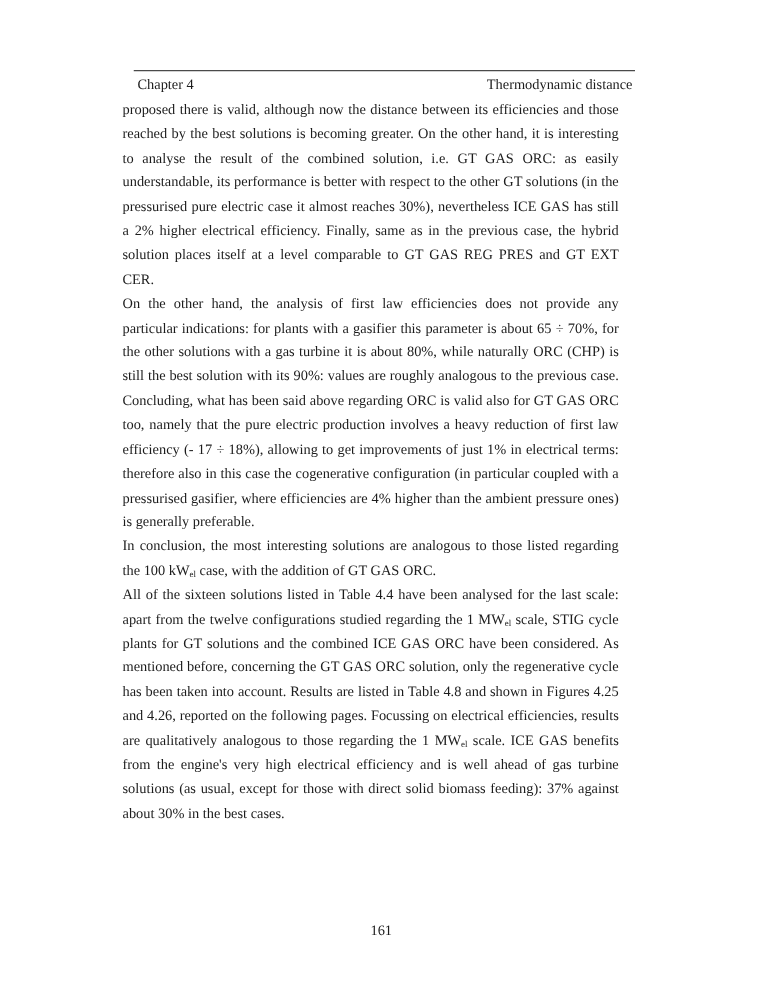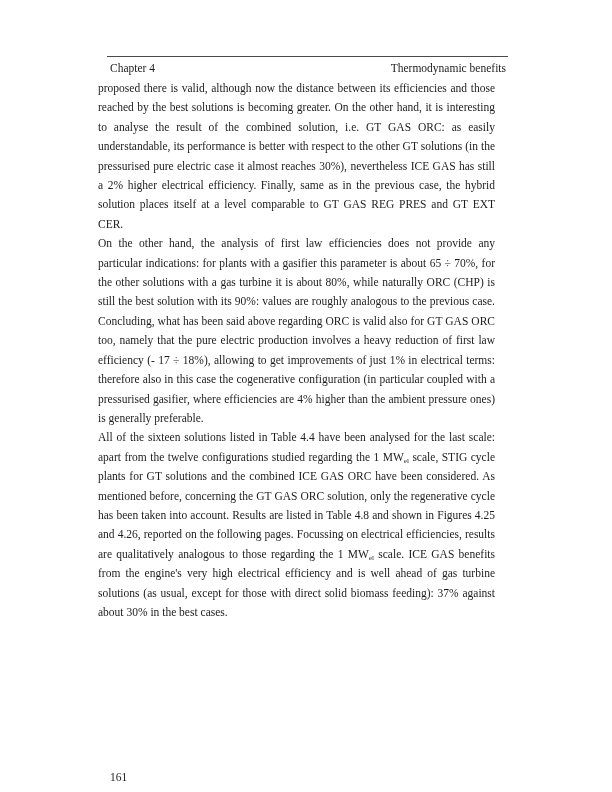--- a/index.html
+++ b/index.html
@@ -53,43 +53,44 @@
     margin: 19px 0 21px 0;
     text-align: left;
   }
   sub {
     font-size: 0.62em;
     line-height: 0;
     vertical-align: -0.25em;
   }
   .footer {
     position: absolute;
-    top: 770px;
+    top: 738px;
     left: 110px;
     width: 390px;
-    text-align: left;
+    text-align: center;
     font-size: 11.5px;
     line-height: 14px;
   }
 </style>
 </head>
 <body>
 
 <div class="page">
 
   <div class="header">
     <span>Chapter 4</span>
-    <span>Thermodynamic benefits</span>
+    <span>Thermodynamic distance</span>
   </div>
 
   <div class="header-rule"></div>
 
   <div class="body-text">
     <p class="para"><span>proposed there is valid, although now the distance between its efficiencies and those reached by the best solutions is becoming greater. On the other hand, it is interesting to analyse the result of the combined solution, i.e. GT GAS ORC: as easily understandable, its performance is better with respect to the other GT solutions (in the pressurised pure electric case it almost reaches 30%), nevertheless ICE GAS has still a 2% higher electrical efficiency. Finally, same as in the previous case, the hybrid solution places itself at a level comparable to GT GAS REG PRES and GT EXT CER.</span></p>
     <p class="para"><span>On the other hand, the analysis of first law efficiencies does not provide any particular indications: for plants with a gasifier this parameter is about 65 ÷ 70%, for the other solutions with a gas turbine it is about 80%, while naturally ORC (CHP) is still the best solution with its 90%: values are roughly analogous to the previous case. Concluding, what has been said above regarding ORC is valid also for GT GAS ORC too, namely that the pure electric production involves a heavy reduction of first law efficiency (- 17 ÷ 18%), allowing to get improvements of just 1% in electrical terms: therefore also in this case the cogenerative configuration (in particular coupled with a pressurised gasifier, where efficiencies are 4% higher than the ambient pressure ones) is generally preferable.</span></p>
+    <p class="para"><span>In conclusion, the most interesting solutions are analogous to those listed regarding the 100 kW</span><sub>el</sub><span> case, with the addition of GT GAS ORC.</span></p>
     <p class="para"><span>All of the sixteen solutions listed in Table 4.4 have been analysed for the last scale: apart from the twelve configurations studied regarding the 1 MW</span><sub>el</sub><span> scale, STIG cycle plants for GT solutions and the combined ICE GAS ORC have been considered. As mentioned before, concerning the GT GAS ORC solution, only the regenerative cycle has been taken into account. Results are listed in Table 4.8 and shown in Figures 4.25 and 4.26, reported on the following pages. Focussing on electrical efficiencies, results are qualitatively analogous to those regarding the 1 MW</span><sub>el</sub><span> scale. ICE GAS benefits from the engine's very high electrical efficiency and is well ahead of gas turbine solutions (as usual, except for those with direct solid biomass feeding): 37% against about 30% in the best cases.</span></p>
   </div>
 
   <div class="footer">
     <span>161</span>
   </div>
 
 </div>
 
 </body></html>

